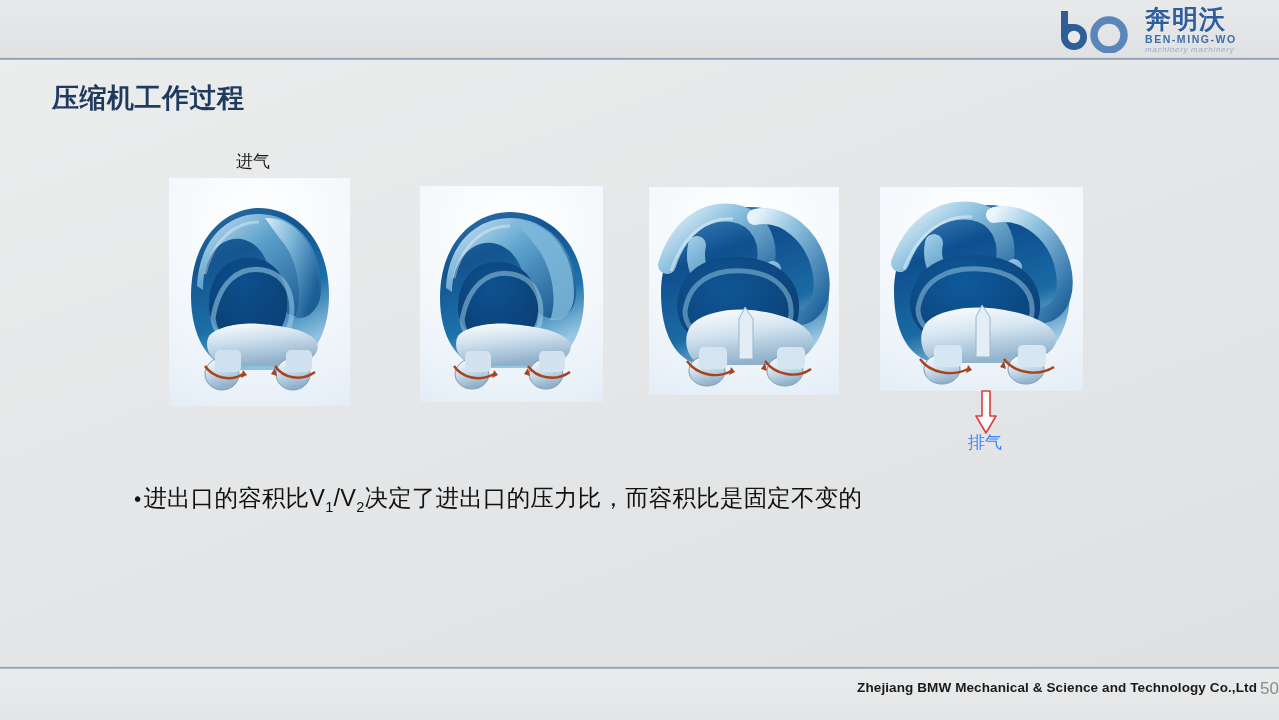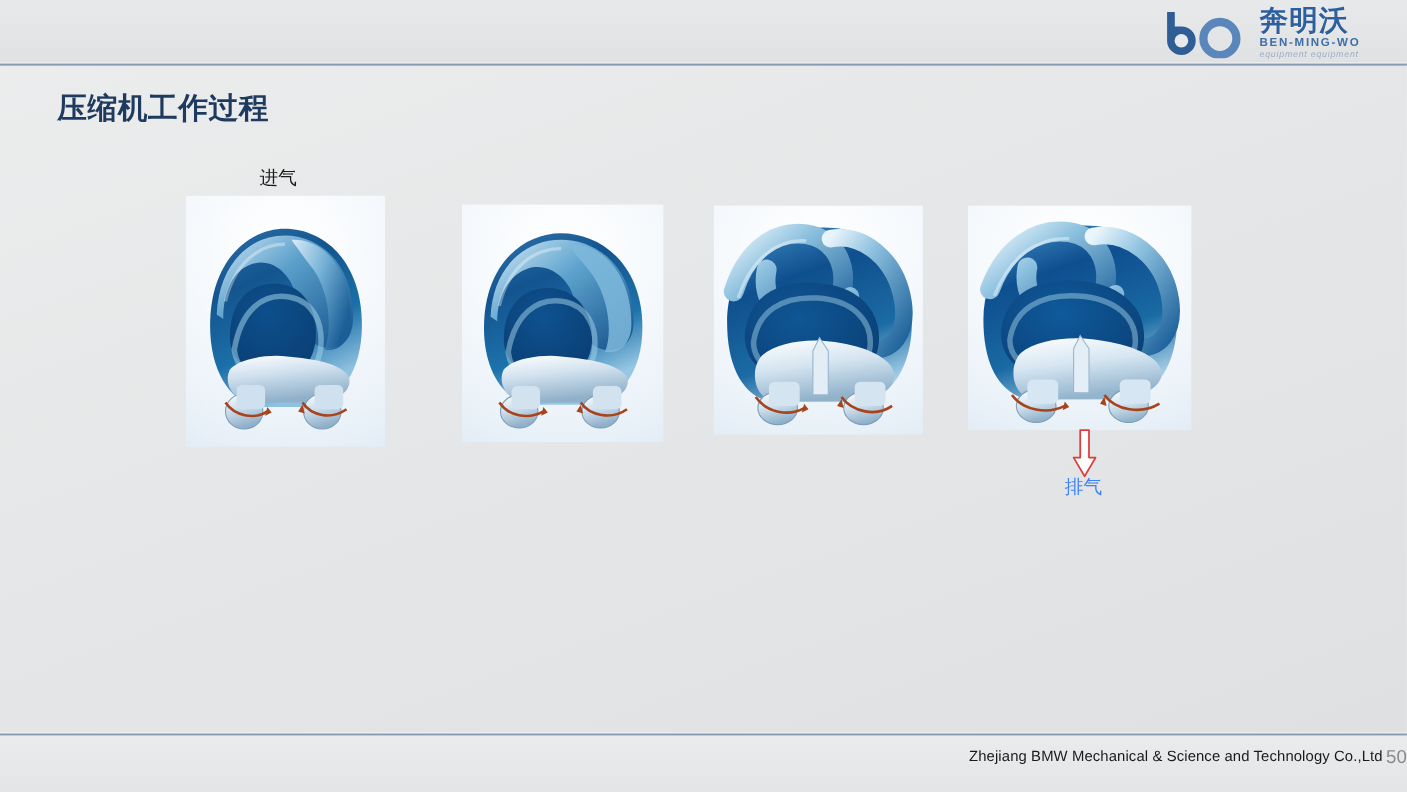--- a/index.html
+++ b/index.html
@@ -103,41 +103,41 @@
   .footer-band {
     position: absolute; left: 0; top: 669px; width: 1279px; height: 51px;
     background: linear-gradient(180deg, #eaebec 0%, #e4e5e6 100%);
   }
   .page-number {
     position: absolute; left: 0; top: 679px; width: 1279px; text-align: right;
     font-size: 17px; color: #8b8b8b;
   }
   .footer-company {
     position: absolute; right: 22px; top: 680px;
-    font-size: 13.5px; font-weight: 400; color: #1a1a1a; letter-spacing: .1px;
+    font-size: 13.5px; font-weight: 700; color: #1a1a1a; letter-spacing: .1px;
   }
 </style>
 </head>
 <body>
 
 <div class="header-band"></div>
 <div class="header-rule"></div>
 
 <div class="logo">
   <div class="logo-mark">
     <svg viewBox="0 0 86 46" width="86" height="46" aria-hidden="true">
       <path d="M6 4 L6 30 A13 13 0 0 0 19 43 A13 13 0 0 0 32 30 A13 13 0 0 0 19 17 L13 17 L13 4 Z" fill="#2f5e96"></path>
       <circle cx="19" cy="30" r="6.2" fill="#e8e9ea"></circle>
       <circle cx="54" cy="28" r="15" fill="none" stroke="#5a86bc" stroke-width="7.5"></circle>
     </svg>
   </div>
   <div class="logo-words">
     <div class="logo-cn">奔明沃</div>
     <div class="logo-en">BEN-MING-WO</div>
-    <div class="logo-sub">equipment equipment</div>
+    <div class="logo-sub">machinery machinery</div>
   </div>
 </div>
 
 <div class="page-title">压缩机工作过程</div>
 
 <div>
 
   <div class="label-intake">进气</div>
 
   <div class="arrow-in a1">
@@ -345,19 +345,22 @@
       <path d="M7 1 H15 V26 H21 L11 43 L1 26 H7 Z" fill="#fdfdfd" stroke="#e03c3c" stroke-width="1.6" stroke-linejoin="round"></path>
     </svg>
   </div>
 
   <div class="label-exhaust">排气</div>
 </div>
 
 <div class="bullets">
 
 
+  <div class="bullet">
+    <span class="dot">•</span><span>进出口的容积比</span><span class="vratio"><span>V</span><sub>1</sub><span>/V</span><sub>2</sub></span><span>决定了进出口的压力比，而容积比是固定不变的</span>
+  </div>
 
 </div>
 
 <div class="footer-rule"></div>
 <div class="footer-band"></div>
 <div class="page-number">50</div>
 <div class="footer-company">Zhejiang BMW Mechanical &amp; Science and Technology Co.,Ltd</div>
 
 </body></html>

